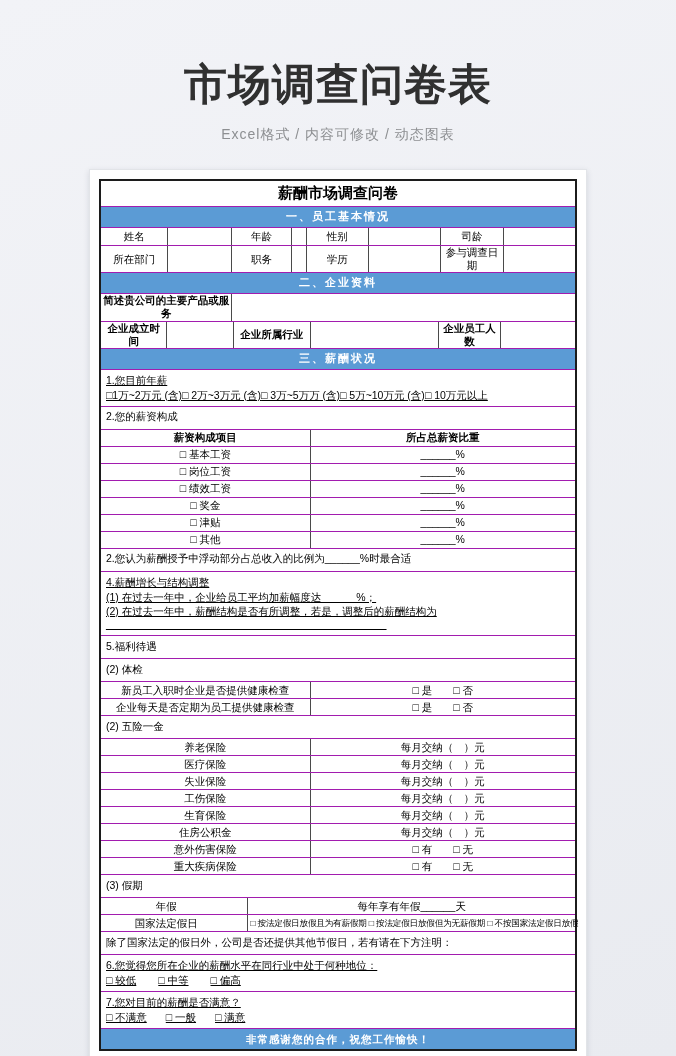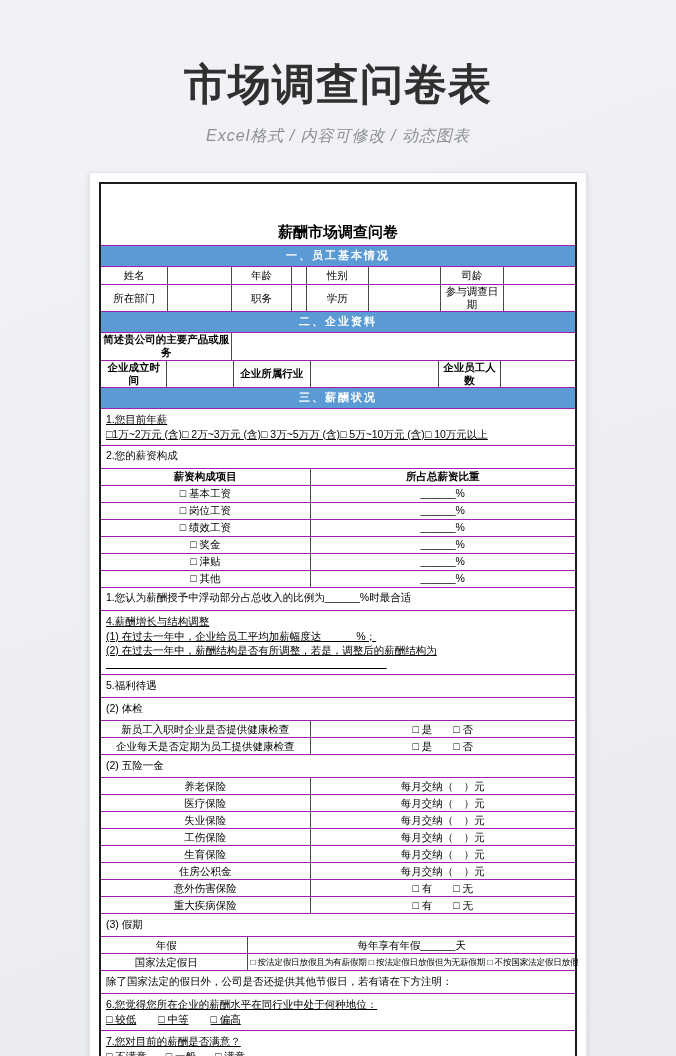--- a/index.html
+++ b/index.html
@@ -4,29 +4,29 @@
 <style>
   html,body{margin:0;padding:0;}
   body{
     width:676px;height:1056px;overflow:hidden;
     background:linear-gradient(160deg,#f2f3f7 0%,#e9ebf0 100%);
     font-family:"Liberation Sans","DejaVu Sans",sans-serif;
     -webkit-font-smoothing:antialiased;
   }
   .hero{padding-top:56px;text-align:center;}
   .hero h1{margin:0;font-size:43px;font-weight:800;color:#303030;letter-spacing:1px;}
-  .hero .sub{margin:12px 0 12px;font-size:16px;color:#8d8f92;letter-spacing:1px;font-style:italic;}
+  .hero .sub{margin:12px 0 12px;font-size:14px;color:#8d8f92;letter-spacing:1px;}
 
   .card{
     width:478px;margin:25px auto 0;background:#fff;padding:9px;
     border:1px solid #e2e4e8;box-shadow:0 2px 6px rgba(40,50,70,.14);
   }
   .sheet{border:2px solid #1c1c1c;color:#000;font-size:10.5px;line-height:1.25;}
   .trow{border-top:1px solid #a21caf;}
-  .sheet > .trow:first-child{border-top:none;margin-top:36px;}
+  .sheet > .trow:first-child{border-top:none;}
 
   .t-title{height:25px;display:flex;align-items:center;justify-content:center;
     font-size:15px;font-weight:bold;}
   .band{height:20px;background:#5B9BD5;color:#fff;font-weight:bold;font-size:11px;
     display:flex;align-items:center;justify-content:center;letter-spacing:2px;}
   .band.footer{height:20px;font-size:10.5px;letter-spacing:1px;}
 
   .grid{display:grid;}
   .cell{border-left:1px solid #4a4a4a;min-height:16px;display:flex;
     align-items:center;justify-content:center;text-align:center;padding:0 2px;}
@@ -142,21 +142,21 @@
     </div>
     <div class="trow grid g-comp">
       <div class="cell">□ 津贴</div>
       <div class="cell blankline">______%</div>
     </div>
     <div class="trow grid g-comp">
       <div class="cell">□ 其他</div>
       <div class="cell blankline">______%</div>
     </div>
 
-    <div class="trow note-row">1.您认为薪酬授予中浮动部分占总收入的比例为______%时最合适</div>
+    <div class="trow note-row">2.您认为薪酬授予中浮动部分占总收入的比例为______%时最合适</div>
 
     <div class="trow q">
       <div class="line">4.薪酬增长与结构调整</div>
       <div class="line">(1) 在过去一年中，企业给员工平均加薪幅度达______%；</div>
       <div class="line">(2) 在过去一年中，薪酬结构是否有所调整，若是，调整后的薪酬结构为________________________________________________</div>
     </div>
 
     <div class="trow note-row">5.福利待遇</div>
 
     <div class="trow note-row">(2) 体检</div>

